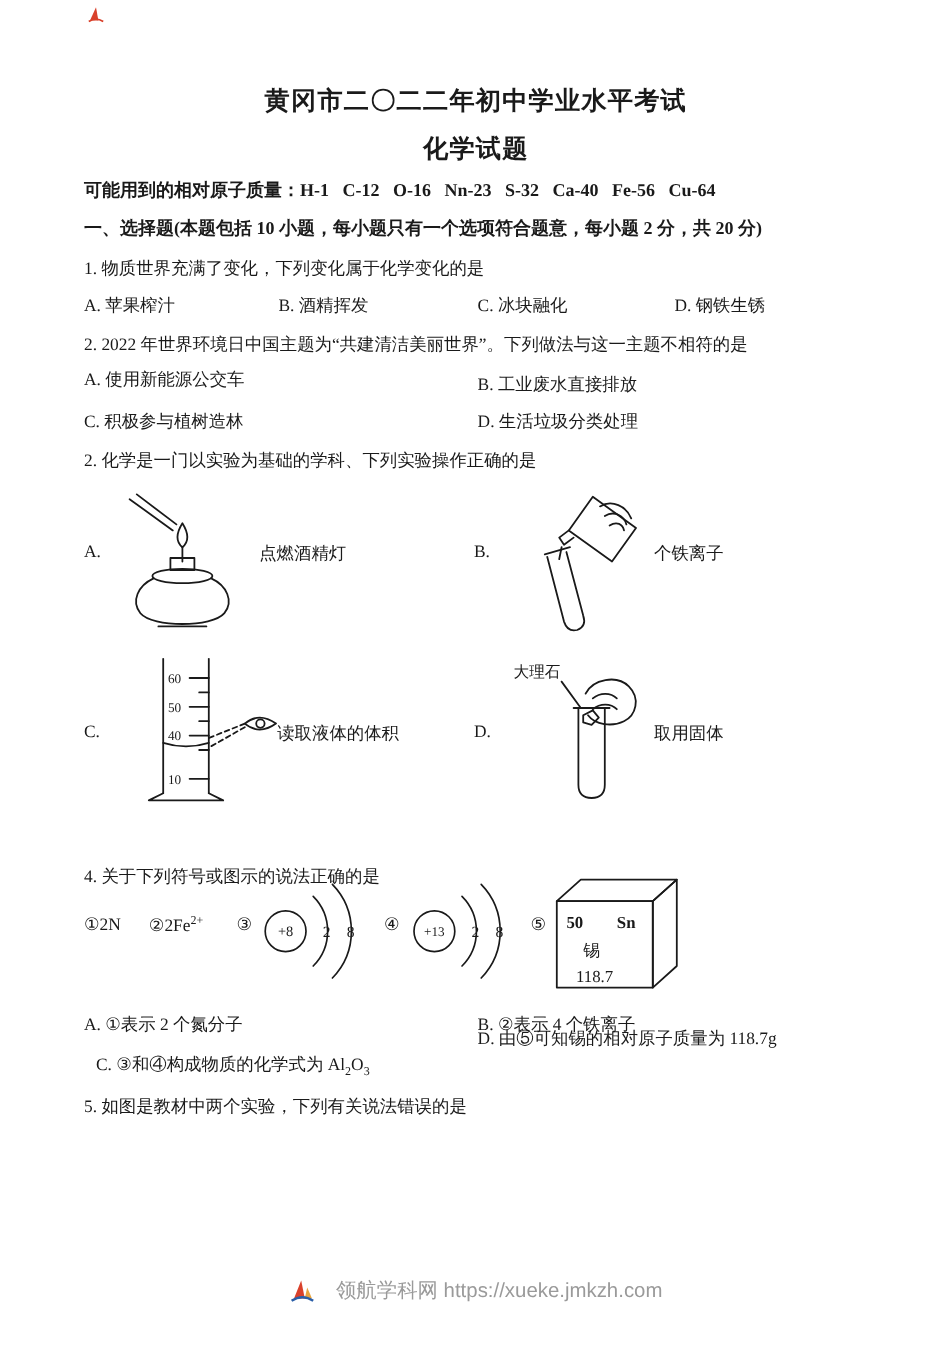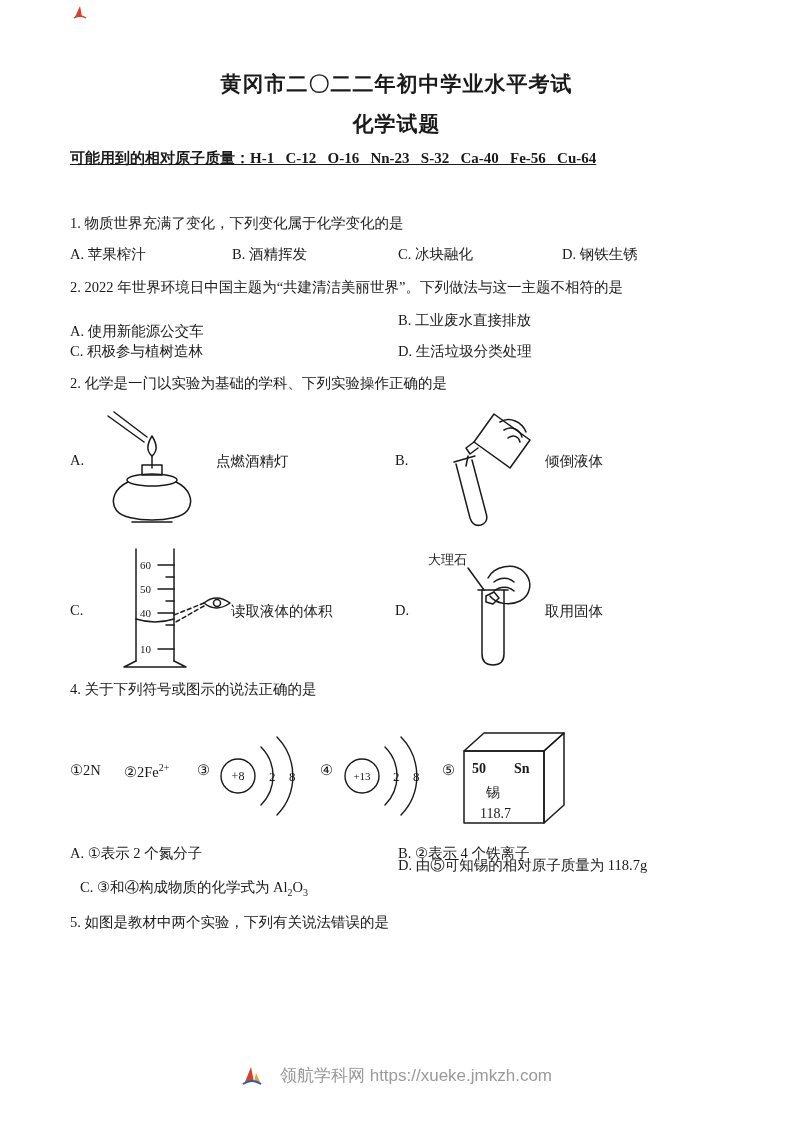--- a/index.html
+++ b/index.html
@@ -4,21 +4,21 @@
 <style>
   * { box-sizing: border-box; }
   html, body { margin: 0; padding: 0; }
   body { width: 793px; height: 1122px; background: #ffffff; }
   .page {
     position: relative; width: 793px; height: 1122px; background: #ffffff;
     font-family: "Liberation Serif", "DejaVu Serif", serif;
     color: #1a1a1a; overflow: hidden;
   }
   .abs { position: absolute; white-space: nowrap; }
-  .pre { white-space: pre; text-decoration: underline; }
+  .pre { white-space: pre; }
   .b { font-weight: bold; }
   .title { left: 0; width: 100%; text-align: center; font-size: 21px; font-weight: bold; letter-spacing: 1px; }
   .t14 { font-size: 14.5px; }
   .t15 { font-size: 15px; }
   sub, sup { font-size: 10px; }
   svg { position: absolute; }
   svg text { font-family: "Liberation Serif", "DejaVu Serif", serif; fill: #1a1a1a; }
   .stroke { fill: none; stroke: #1a1a1a; stroke-width: 1.5; stroke-linecap: round; stroke-linejoin: round; }
   .wm {
     position: absolute; left: 0; width: 100%; display: flex; align-items: center;
@@ -33,29 +33,30 @@
 
   <svg style="left:72px; top:4px" width="16" height="16" viewBox="0 0 16 16">
     <path d="M3,13 L8,2 L10,13 Z" fill="#d9412b"></path>
     <path d="M2,14 Q8,10 14,14" fill="none" stroke-width="1.5" stroke="#d9412b"></path>
   </svg>
 
   <div class="abs title" style="top:70px">黄冈市二〇二二年初中学业水平考试</div>
   <div class="abs title" style="top:110px">化学试题</div>
 
   <div class="abs b pre t15" style="left:70px; top:149px">可能用到的相对原子质量：H-1   C-12   O-16   Nn-23   S-32   Ca-40   Fe-56   Cu-64</div>
+  <div class="abs b t15" style="left:70px; top:181px">一、选择题(本题包括 10 小题，每小题只有一个选项符合题意，每小题 2 分，共 20 分)</div>
 
   <div class="abs t14" style="left:70px; top:214px">1. 物质世界充满了变化，下列变化属于化学变化的是</div>
   <div class="abs t14" style="left:70px;  top:245px">A. 苹果榨汁</div>
   <div class="abs t14" style="left:232px; top:245px">B. 酒精挥发</div>
   <div class="abs t14" style="left:398px; top:245px">C. 冰块融化</div>
   <div class="abs t14" style="left:562px; top:245px">D. 钢铁生锈</div>
 
   <div class="abs t14" style="left:70px; top:278px">2. 2022 年世界环境日中国主题为“共建清洁美丽世界”。下列做法与这一主题不相符的是</div>
-  <div class="abs t14" style="left:70px;  top:322px">A. 使用新能源公交车</div>
+  <div class="abs t14" style="left:70px;  top:307px">A. 使用新能源公交车</div>
   <div class="abs t14" style="left:398px; top:311px">B. 工业废水直接排放</div>
   <div class="abs t14" style="left:70px;  top:342px">C. 积极参与植树造林</div>
   <div class="abs t14" style="left:398px; top:342px">D. 生活垃圾分类处理</div>
 
   <div class="abs t14" style="left:70px; top:374px">2. 化学是一门以实验为基础的学科、下列实验操作正确的是</div>
 
   <span class="abs t14" style="left:70px; top:452px">A.</span>
   <svg style="left:98px; top:408px" width="112" height="122" viewBox="0 0 112 122">
     <g class="stroke">
       <line x1="10" y1="8" x2="46" y2="34"></line>
@@ -76,21 +77,21 @@
       <path d="M50,8 L86,34 L66,62 L30,36 Z"></path>
       <path d="M30,36 L22,42 L26,48 L34,42"></path>
       <path d="M56,16 C66,10 78,16 82,26"></path>
       <path d="M60,24 C68,19 76,24 78,31"></path>
       <path d="M64,32 C70,28 75,31 76,36"></path>
       <line x1="24" y1="50" x2="22" y2="60"></line>
       <path d="M12,58 L26,112 Q29,121 37,119 Q45,116 42,107 L28,54"></path>
       <line x1="10" y1="56" x2="31" y2="50"></line>
     </g>
   </svg>
-  <span class="abs t14" style="left:545px; top:452px">倾倒液体</span>
+  <span class="abs t14" style="left:545px; top:452px">个铁离子</span>
 
   <span class="abs t14" style="left:70px; top:602px">C.</span>
   <svg style="left:108px; top:545px" width="135" height="132" viewBox="0 0 135 132">
     <g class="stroke">
       <line x1="28" y1="4" x2="28" y2="116"></line>
       <line x1="66" y1="4" x2="66" y2="116"></line>
       <path d="M28,116 L16,122 L78,122 L66,116"></path>
       <line x1="50" y1="20" x2="66" y2="20"></line>
       <line x1="58" y1="32" x2="66" y2="32"></line>
       <line x1="50" y1="44" x2="66" y2="44"></line>
@@ -119,21 +120,21 @@
       <path d="M64,30 C70,18 90,14 100,24 C110,34 106,48 96,53 C86,58 72,56 66,48"></path>
       <path d="M70,34 C76,29 85,29 90,34"></path>
       <path d="M70,43 C76,38 85,38 90,43"></path>
       <line x1="54" y1="42" x2="84" y2="42"></line>
       <path d="M58,42 L58,106 Q58,117 69,117 Q80,117 80,106 L80,42"></path>
       <path d="M62,48 L70,44 L75,50 L69,56 L62,54 Z"></path>
     </g>
   </svg>
   <span class="abs t14" style="left:545px; top:602px">取用固体</span>
 
-  <div class="abs t14" style="left:70px; top:680px">4. 关于下列符号或图示的说法正确的是</div>
+  <div class="abs t14" style="left:70px; top:721px">4. 关于下列符号或图示的说法正确的是</div>
 
   <span class="abs t14" style="left:70px; top:762px">①2N</span>
   <span class="abs t14" style="left:124px; top:762px"><span>②2Fe</span><sup>2+</sup></span>
 
   <span class="abs t14" style="left:197px; top:762px">③</span>
   <svg style="left:213px; top:730px" width="98" height="92" viewBox="0 0 98 92">
     <g class="stroke" style="stroke-width:1.4">
       <circle cx="25" cy="46" r="17"></circle>
       <path d="M48,17 A41,41 0 0 1 48,75"></path>
       <path d="M64,7 A56,56 0 0 1 64,85"></path>

